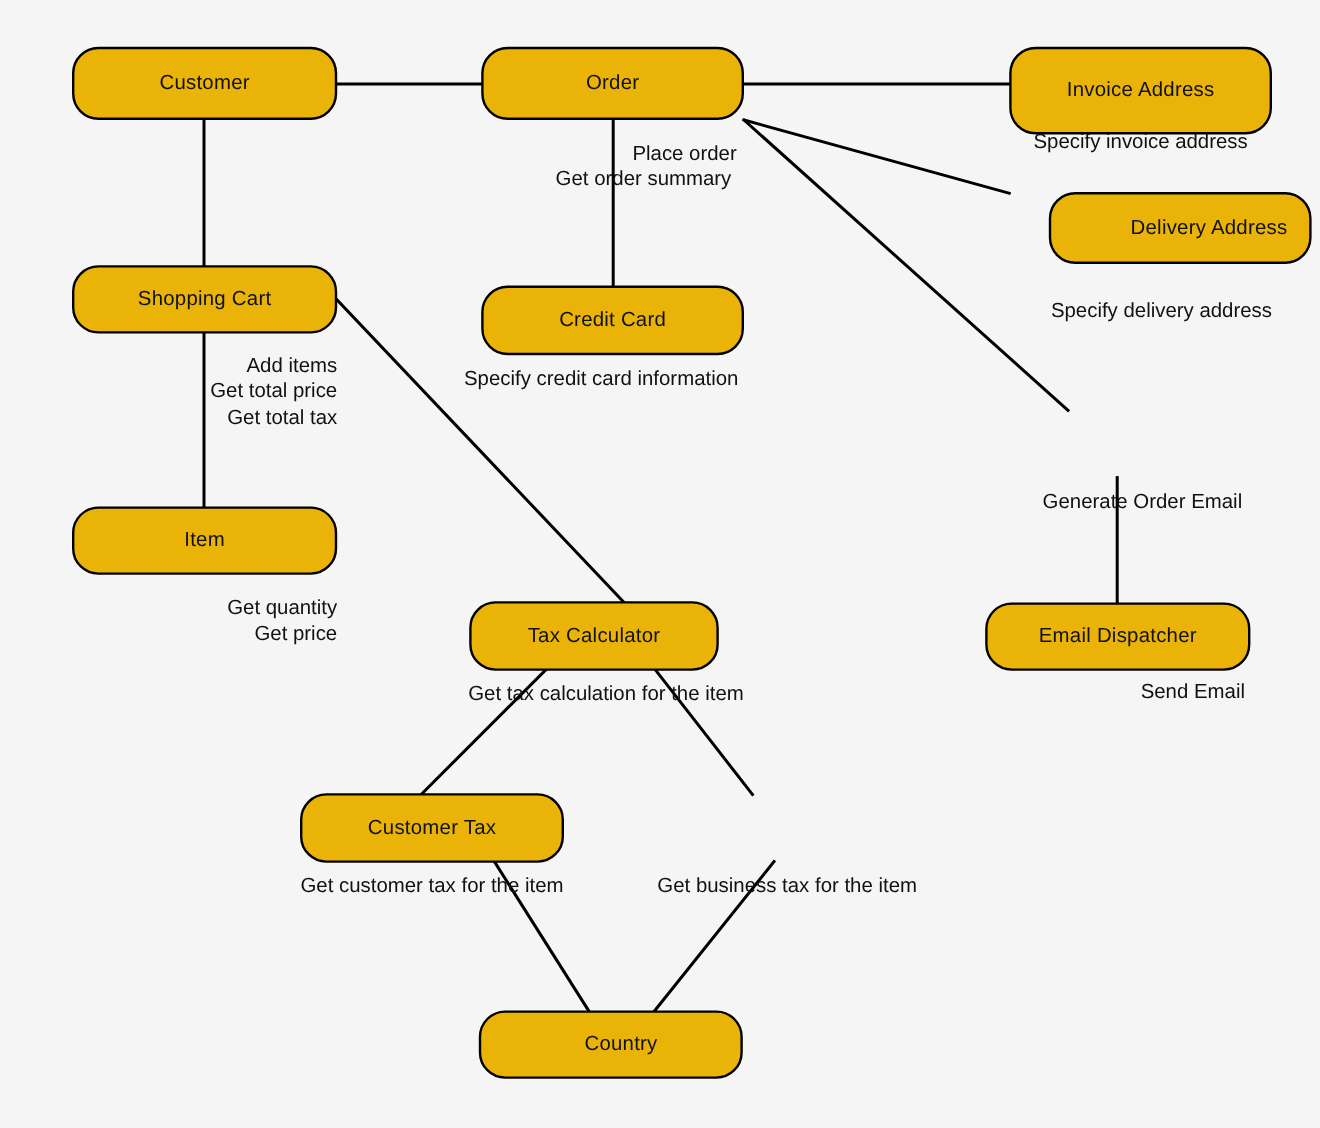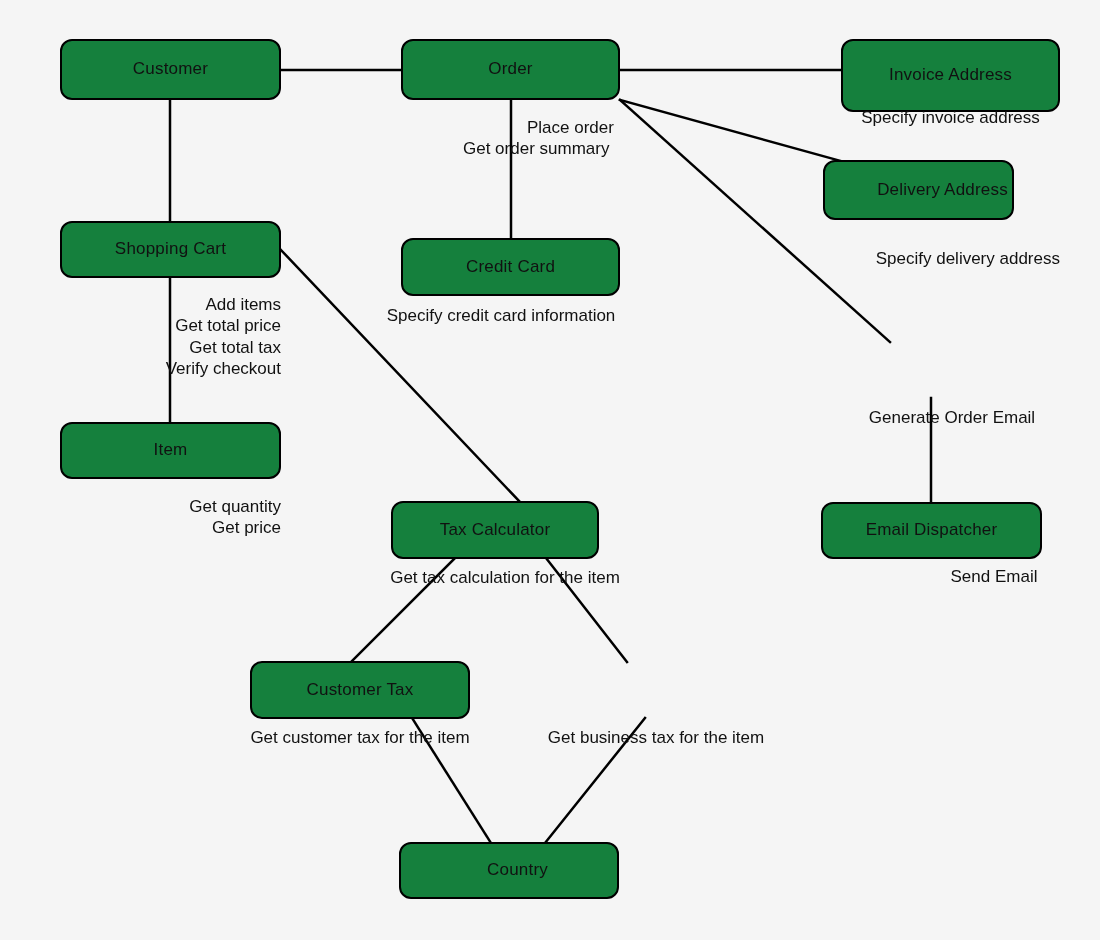--- a/index.html
+++ b/index.html
@@ -24,23 +24,23 @@
   #edge-layer {
     position: absolute;
     left: 0;
     top: 0;
     width: 1100px;
     height: 940px;
   }
   .node {
     position: absolute;
     box-sizing: border-box;
-    background: #15803d;
+    background: #eab308;
     border: 2.5px solid #000000;
-    border-radius: 12px;
+    border-radius: 22px;
     display: flex;
     align-items: center;
     justify-content: center;
     z-index: 5;
   }
   .node-label {
     font-size: 17px;
     line-height: 1.2;
     color: #111111;
     letter-spacing: 0.2px;
@@ -92,21 +92,21 @@
   </div>
 
   <div class="node" style="left:401px; top:39px; width:219px; height:61px;">
     <span class="node-label">Order</span>
   </div>
 
   <div class="node" style="left:841px; top:39px; width:219px; height:73px;">
     <span class="node-label">Invoice Address</span>
   </div>
 
-  <div class="node" style="left:823px; top:160px; width:191px; height:60px;padding-left:48px;">
+  <div class="node" style="left:874px; top:160px; width:219px; height:60px;padding-left:48px;">
     <span class="node-label">Delivery Address</span>
   </div>
 
   <div class="node" style="left:60px; top:221px; width:221px; height:57px;">
     <span class="node-label">Shopping Cart</span>
   </div>
 
   <div class="node" style="left:401px; top:238px; width:219px; height:58px;">
     <span class="node-label">Credit Card</span>
   </div>
@@ -141,21 +141,20 @@
 
 
   <div class="caption right" style="left:760px; top:248px; width:300px;">Specify delivery address</div>
 
   <div class="caption right" style="left:60px; top:294px; width:221px;">Add items</div>
 
   <div class="caption right" style="left:60px; top:315px; width:221px;">Get total price</div>
 
   <div class="caption right" style="left:60px; top:337px; width:221px;">Get total tax</div>
 
-  <div class="caption right" style="left:60px; top:358px; width:221px;">Verify checkout</div>
 
   <div class="caption center" style="left:371px; top:305px; width:260px;">Specify credit card information</div>
 
   <div class="caption center" style="left:821px; top:407px; width:262px;">Generate Order Email</div>
 
   <div class="caption right" style="left:60px; top:496px; width:221px;">Get quantity</div>
 
   <div class="caption right" style="left:60px; top:517px; width:221px;">Get price</div>
 
   <div class="caption center" style="left:845px; top:566px; width:298px;">Send Email</div>

